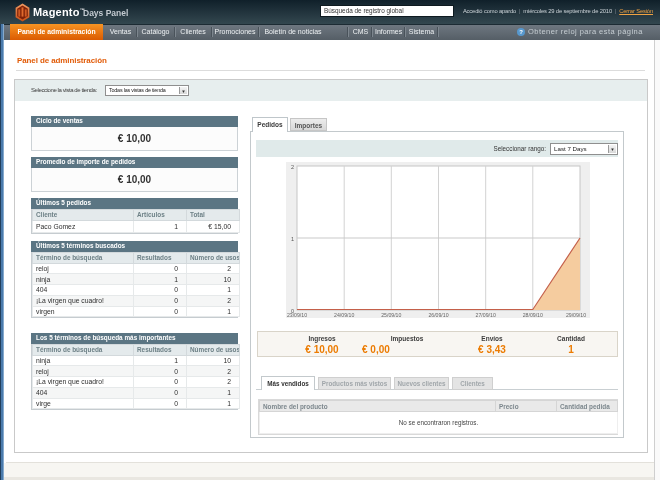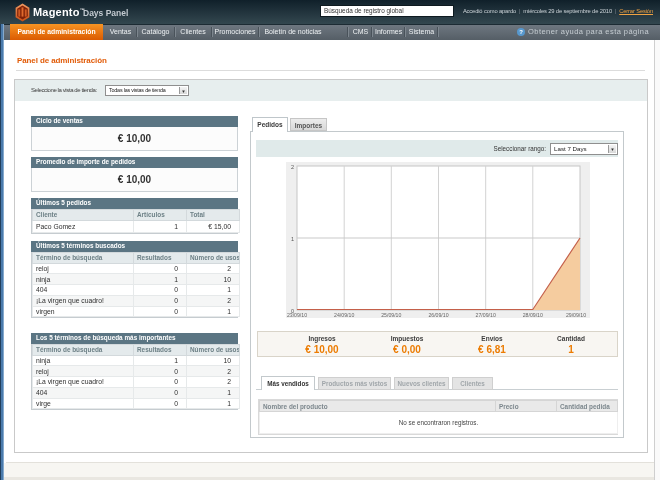--- a/index.html
+++ b/index.html
@@ -65,21 +65,21 @@
 <div class="abs navsep2" style="left:259px;"></div>
 <div class="abs navsep" style="left:347px;"></div>
 <div class="abs navsep2" style="left:348px;"></div>
 <div class="abs navsep" style="left:371px;"></div>
 <div class="abs navsep2" style="left:372px;"></div>
 <div class="abs navsep" style="left:404px;"></div>
 <div class="abs navsep2" style="left:405px;"></div>
 <div class="abs navsep" style="left:437px;"></div>
 <div class="abs navsep2" style="left:438px;"></div>
 <div class="abs" style="left:517px;top:28px;width:8px;height:8px;border-radius:50%;background:#5798ce;color:#fff;font-size:6px;font-weight:bold;text-align:center;line-height:8px;">?</div>
-<div class="abs" style="left:528px;top:24px;height:16px;line-height:16px;font-size:7.5px;letter-spacing:0.45px;color:#c6cdd2;">Obtener ayuda para esta página</div>
+<div class="abs" style="left:528px;top:24px;height:16px;line-height:16px;font-size:7.5px;letter-spacing:0.45px;color:#c6cdd2;">Obtener reloj para esta página</div>
 
 <div class="abs" style="left:17px;top:56px;font-size:8px;font-weight:bold;color:#e25c09;letter-spacing:-0.1px;">Panel de administración</div>
 <div class="abs" style="left:16px;top:70px;width:629px;height:1px;background:#dcdcdc;"></div>
 
 <div class="abs" style="left:14px;top:79px;width:634px;height:374px;border:1px solid #c9c9c9;background:#fff;"></div>
 <div class="abs" style="left:15px;top:80px;width:632px;height:21px;background:#e7eeee;"></div>
 <div class="abs" style="left:31px;top:80px;height:21px;line-height:21px;font-size:6px;letter-spacing:-0.4px;color:#3c3c3c;">Seleccione la vista de tienda:</div>
 <div class="abs sel" style="left:105px;top:85px;width:84px;height:11px;line-height:9px;padding-left:3px;letter-spacing:-0.2px;">Todas las vistas de tienda<span class="selarr">▼</span></div>
 
 <div class="bhead" style="top:116px;">Ciclo de ventas</div>
@@ -231,22 +231,22 @@
   <text x="290" y="154.5" text-anchor="middle">29/09/10</text>
  </g>
 </svg>
 
 <div class="abs" style="left:257px;top:331px;width:361px;height:26px;background:#f8f6f2;border:1px solid #d9d4c9;"></div>
 <div class="abs" style="left:277px;top:335px;width:90px;text-align:center;font-size:6.5px;font-weight:bold;color:#3c3c3c;">Ingresos</div>
 <div class="abs" style="left:362px;top:335px;width:90px;text-align:center;font-size:6.5px;font-weight:bold;color:#3c3c3c;">Impuestos</div>
 <div class="abs" style="left:447px;top:335px;width:90px;text-align:center;font-size:6.5px;font-weight:bold;color:#3c3c3c;">Envíos</div>
 <div class="abs" style="left:526px;top:335px;width:90px;text-align:center;font-size:6.5px;font-weight:bold;color:#3c3c3c;">Cantidad</div>
 <div class="abs" style="left:277px;top:344px;width:90px;text-align:center;font-size:10px;font-weight:bold;color:#ec7c03;">€ 10,00</div>
-<div class="abs" style="left:362px;top:344px;width:90px;text-align:center;font-size:10px;font-weight:bold;color:#ec7c03;">€ 0,00</div>
-<div class="abs" style="left:447px;top:344px;width:90px;text-align:center;font-size:10px;font-weight:bold;color:#ec7c03;">€ 6,81</div>
+<div class="abs" style="left:362px;top:344px;width:90px;font-size:10px;font-weight:bold;color:#ec7c03;">€ 0,00</div>
+<div class="abs" style="left:447px;top:344px;width:90px;text-align:center;font-size:10px;font-weight:bold;color:#ec7c03;">€ 3,43</div>
 <div class="abs" style="left:526px;top:344px;width:90px;text-align:center;font-size:10px;font-weight:bold;color:#ec7c03;">1</div>
 
 <div class="abs" style="left:256px;top:389px;width:362px;height:1px;background:#c9cfd2;"></div>
 <div class="abs btab" style="left:261px;top:376px;width:54px;height:14px;background:#fff;border:1px solid #c3c9cc;border-bottom:none;font-size:6.3px;color:#333;line-height:13px;">Más vendidos</div>
 <div class="abs btab" style="left:318px;top:377px;width:73px;height:13px;background:#e4e4e4;border:1px solid #cfcfcf;font-size:6.3px;color:#a0a6aa;line-height:12px;">Productos más vistos</div>
 <div class="abs btab" style="left:394px;top:377px;width:55px;height:13px;background:#e4e4e4;border:1px solid #cfcfcf;font-size:6.3px;color:#a0a6aa;line-height:12px;">Nuevos clientes</div>
 <div class="abs btab" style="left:452px;top:377px;width:41px;height:13px;background:#e4e4e4;border:1px solid #cfcfcf;font-size:6.3px;color:#a0a6aa;line-height:12px;">Clientes</div>
 
 <div class="abs" style="left:258px;top:399px;width:360px;border:1px solid #d9d9d9;">
 <table class="grid" style="width:358px;">

